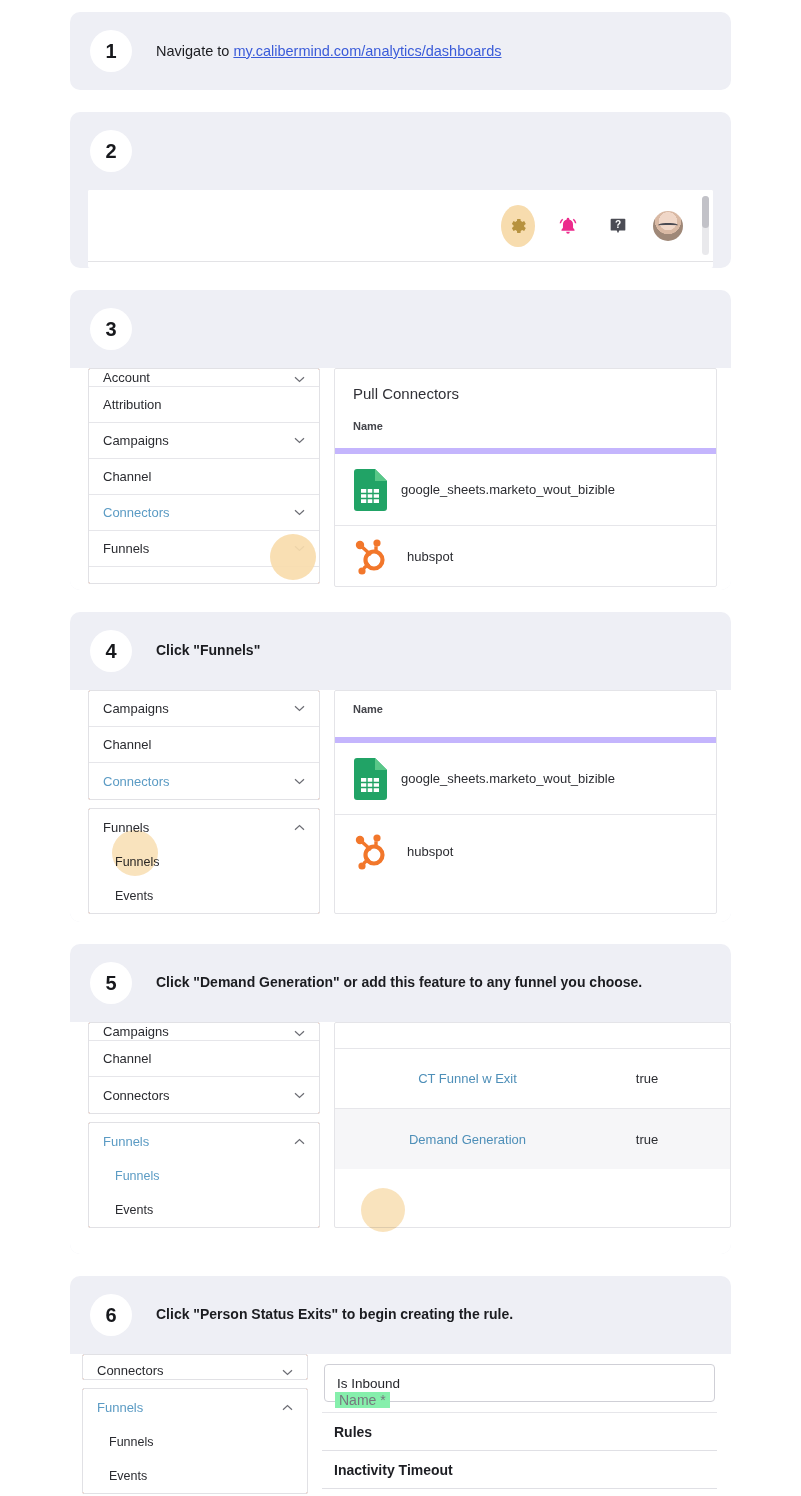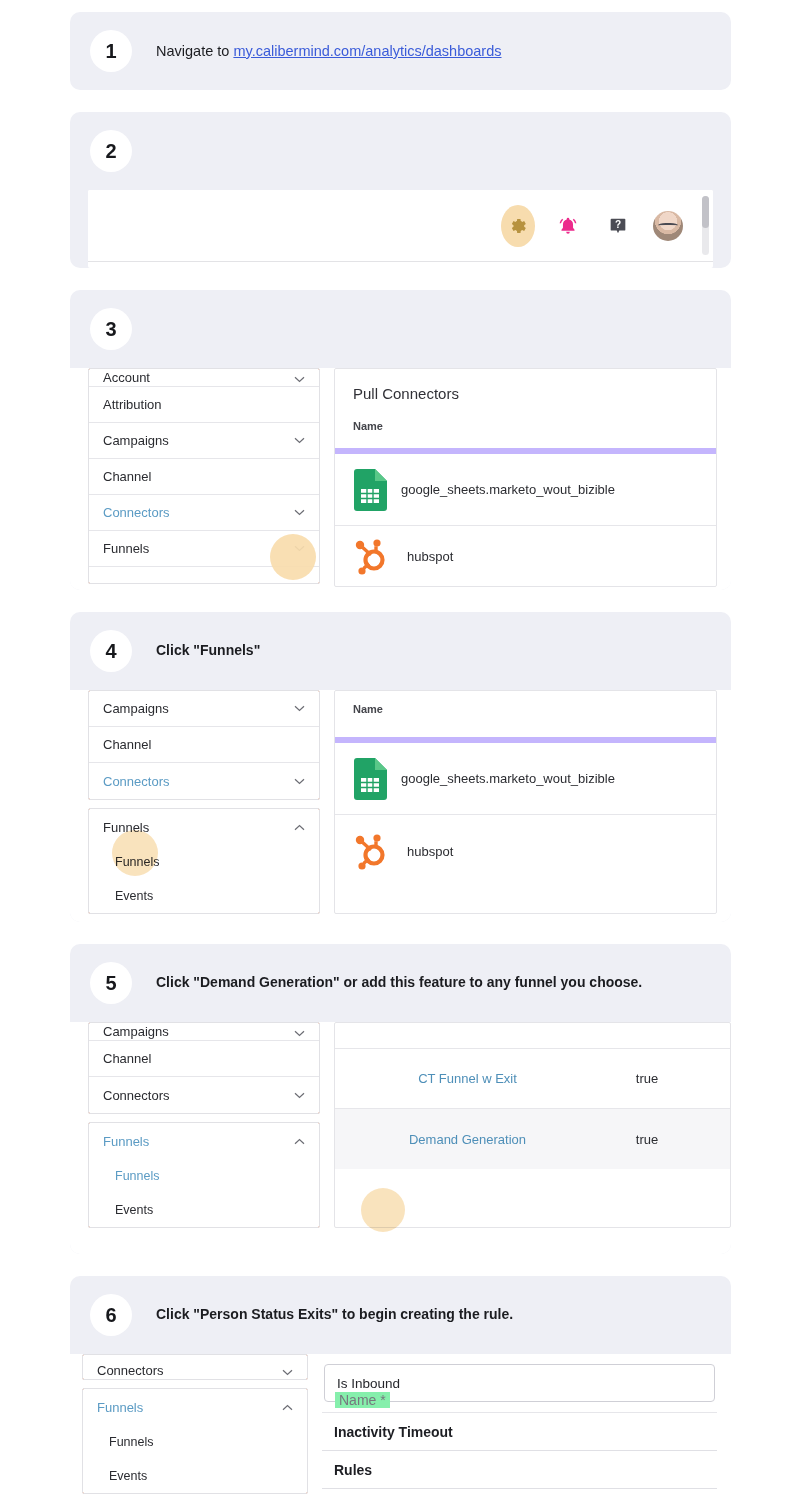--- a/index.html
+++ b/index.html
@@ -573,24 +573,24 @@
 
         </div>
         <div class="content plain" style="margin-right:14px;">
           <div class="field-wrap">
             <div class="field">
               <span class="field-label">Name *</span>
               <span class="field-val">Is Inbound</span>
             </div>
           </div>
           <div class="sec-row">
+            <span>Rules</span>
+          </div>
+          <div class="sec-row">
             <span>Inactivity Timeout</span>
-          </div>
-          <div class="sec-row">
-            <span>Rules</span>
           </div>
           <div class="sec-row">
             
           </div>
 
         </div>
       </div>
 
     </div>
   </div>

